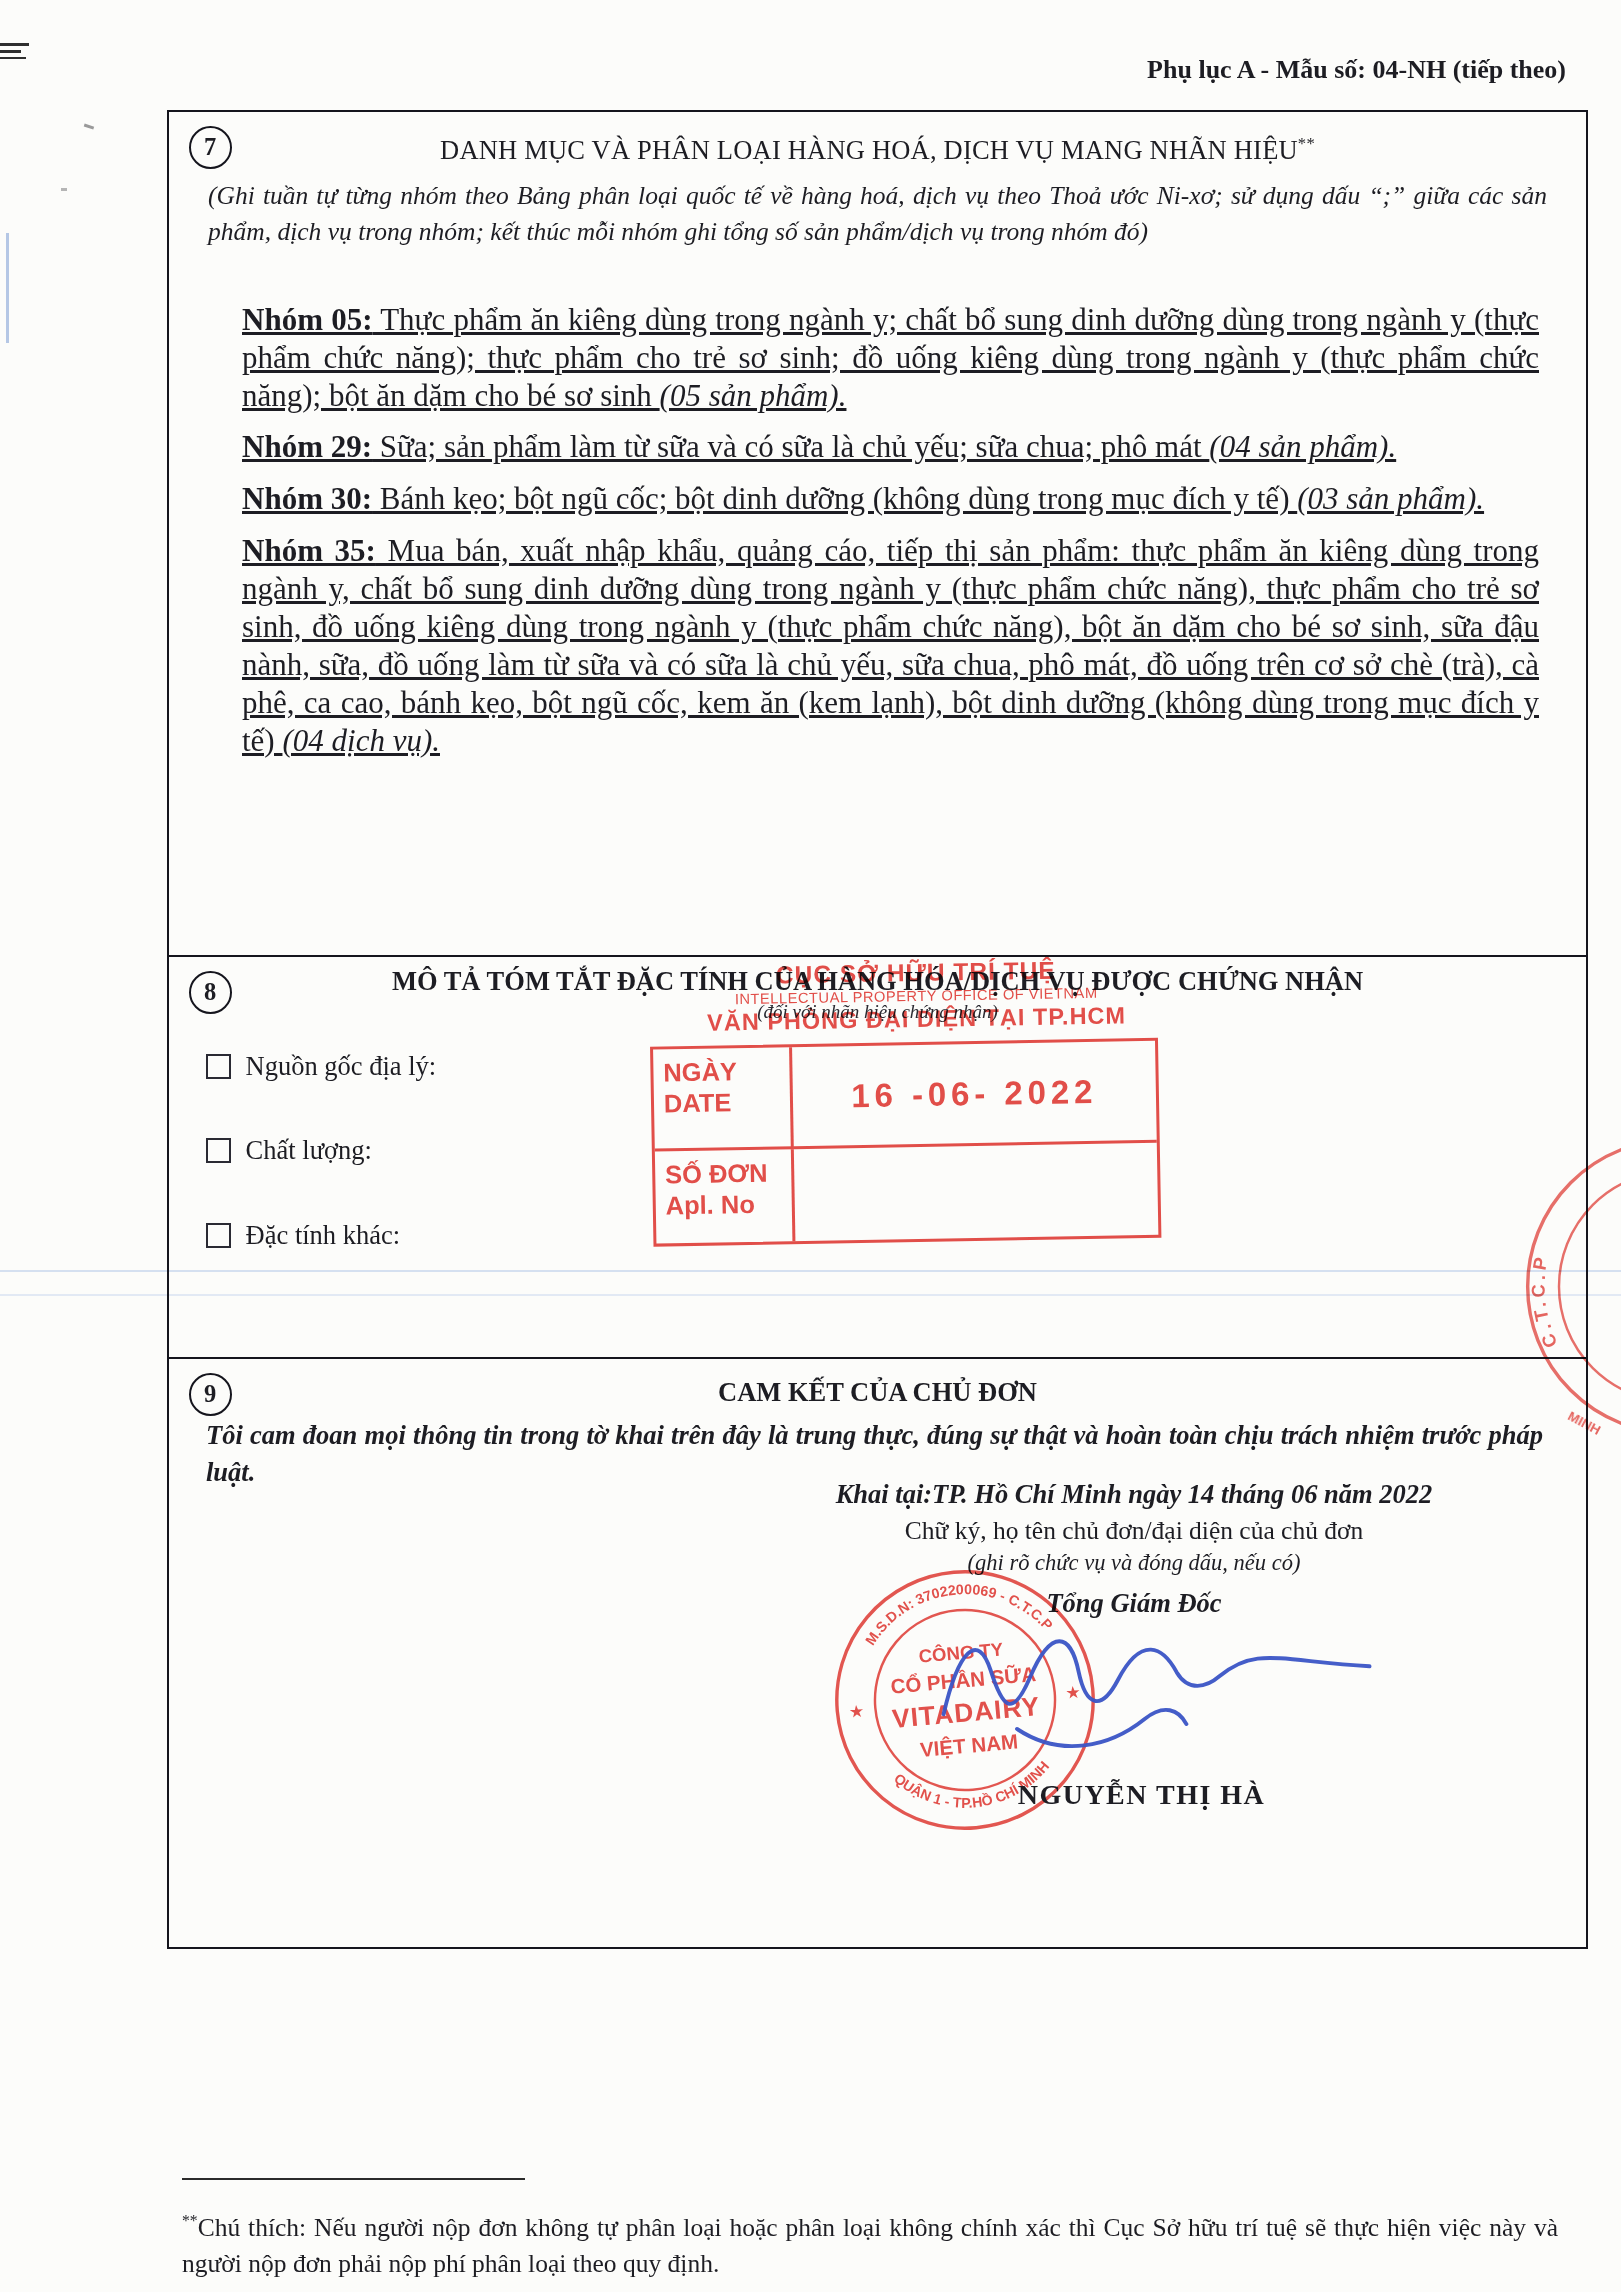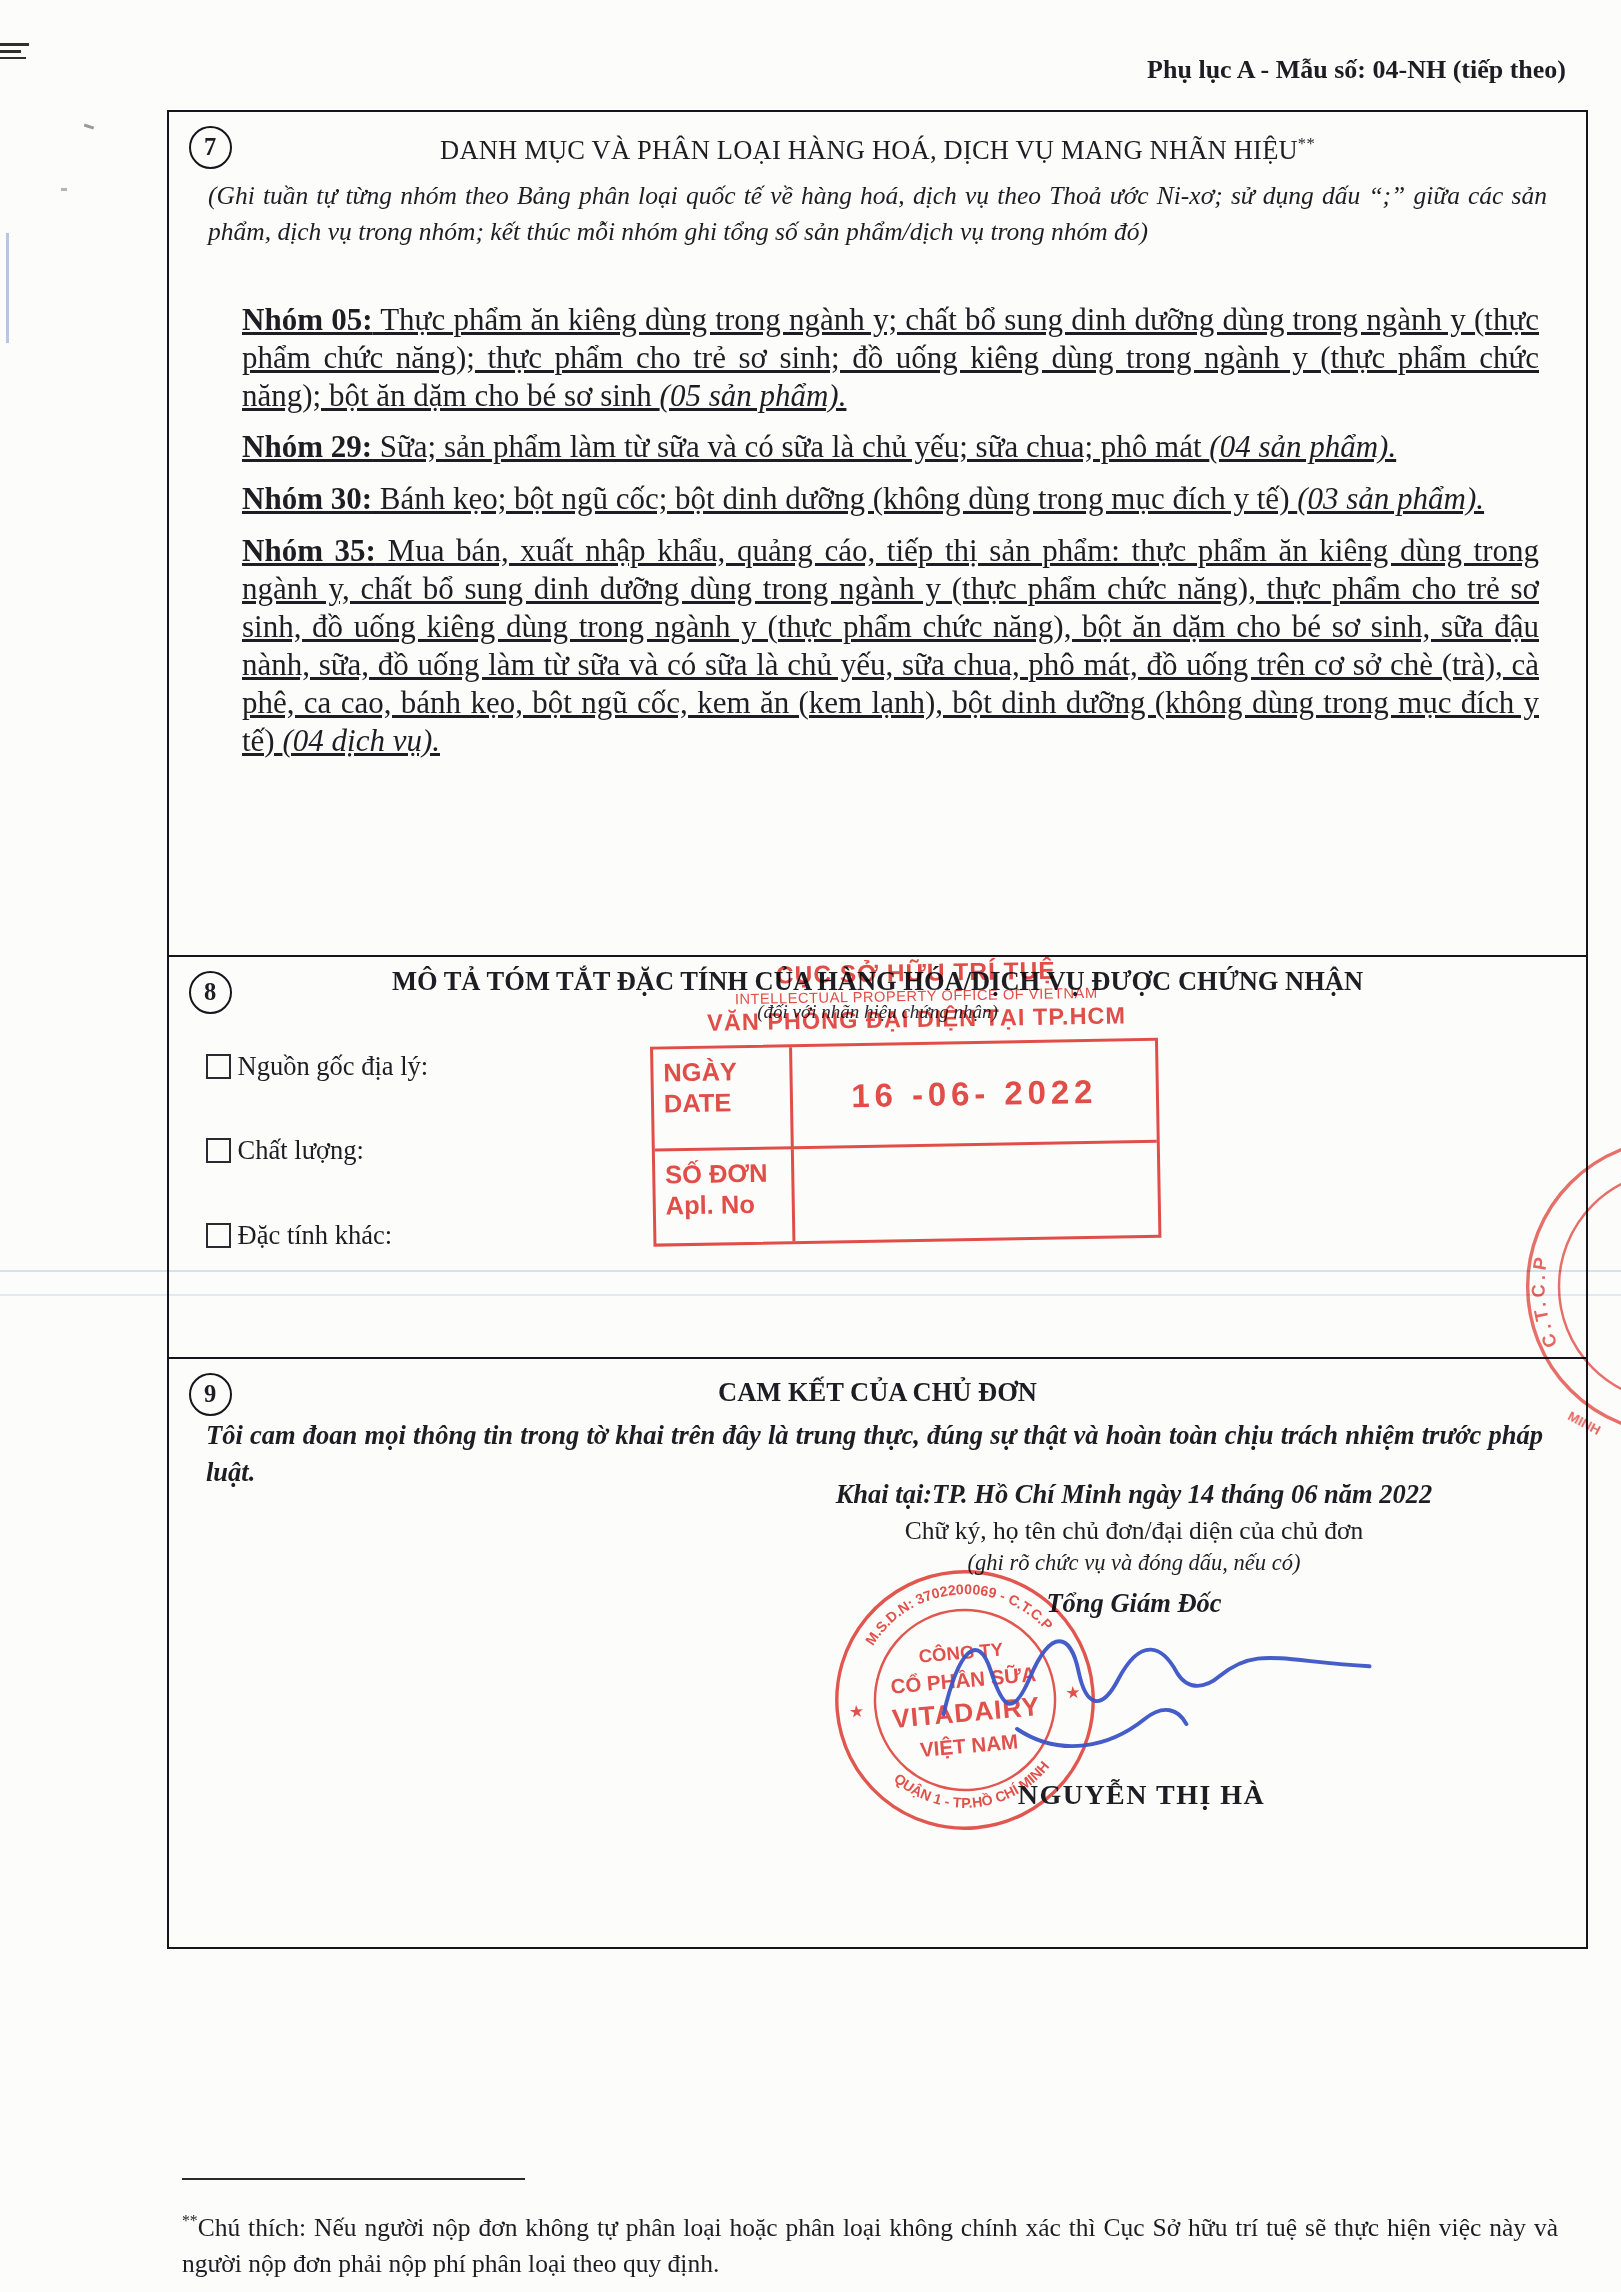--- a/index.html
+++ b/index.html
@@ -42,21 +42,21 @@
   .s7-title sup { font-size:16.7px; }
   .s7-note { font-style:italic; font-size:25.5px; line-height:36px; margin:11.8px 39px 0 39px; text-align:justify; }
   .groups { margin:51px 47px 0 73px; }
   .group { font-size:31px; line-height:38px; text-align:justify; margin:0 0 13.7px 0;text-decoration:underline; }
   .group .lbl { font-weight:bold; }
   .group .it  { font-style:italic; }
 
   
   .s8-title { text-align:center; font-weight:bold; font-size:26.5px; padding-top:9px; }
   .s8-sub { text-align:center; font-style:italic; font-size:19px; margin-top:3.9px; color:#2a2a31; }
-  .chk-row { position:absolute; left:37px; display:flex; align-items:center; gap:7px; font-size:26.5px; }
+  .chk-row { position:absolute; left:37px; display:flex; align-items:center; gap:15px; font-size:26.5px; }
   .chk-row.r1 { top:94px; } .chk-row.r2 { top:178px; } .chk-row.r3 { top:263px; }
   .chk-box { width:20.6px; height:20.6px; border:2px solid #2a2a33; display:inline-block; background:transparent; }
 
   
   .stamp8 {
     position:absolute; left:482px; top:2px; width:534px;
     color:#e2403a; transform:rotate(-1deg);
     font-family:"Liberation Sans", sans-serif;
     mix-blend-mode:multiply; opacity:.92;
   }

